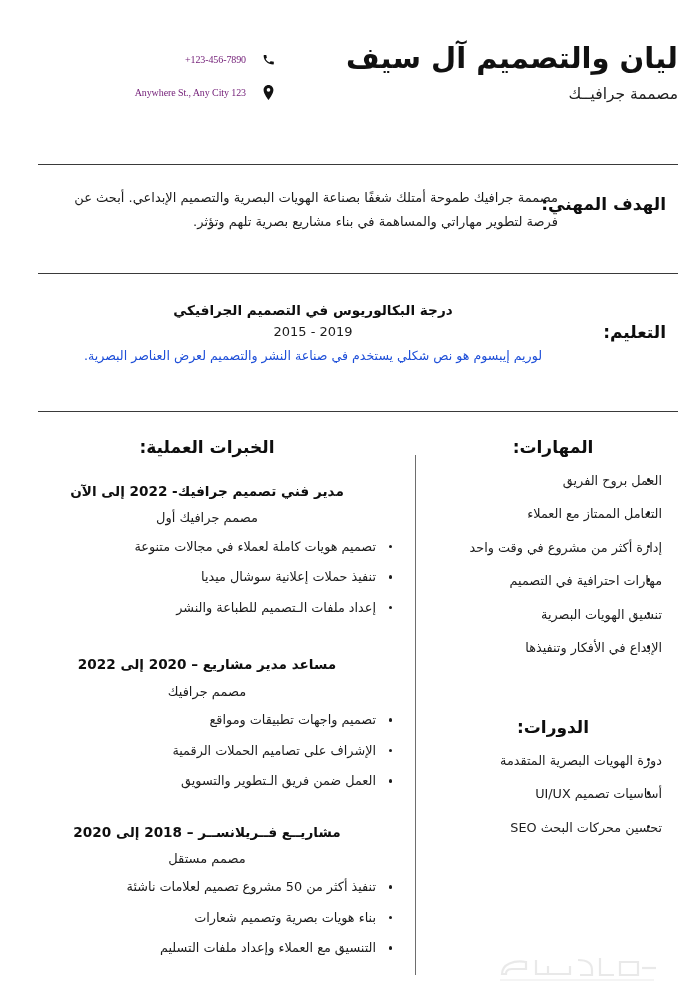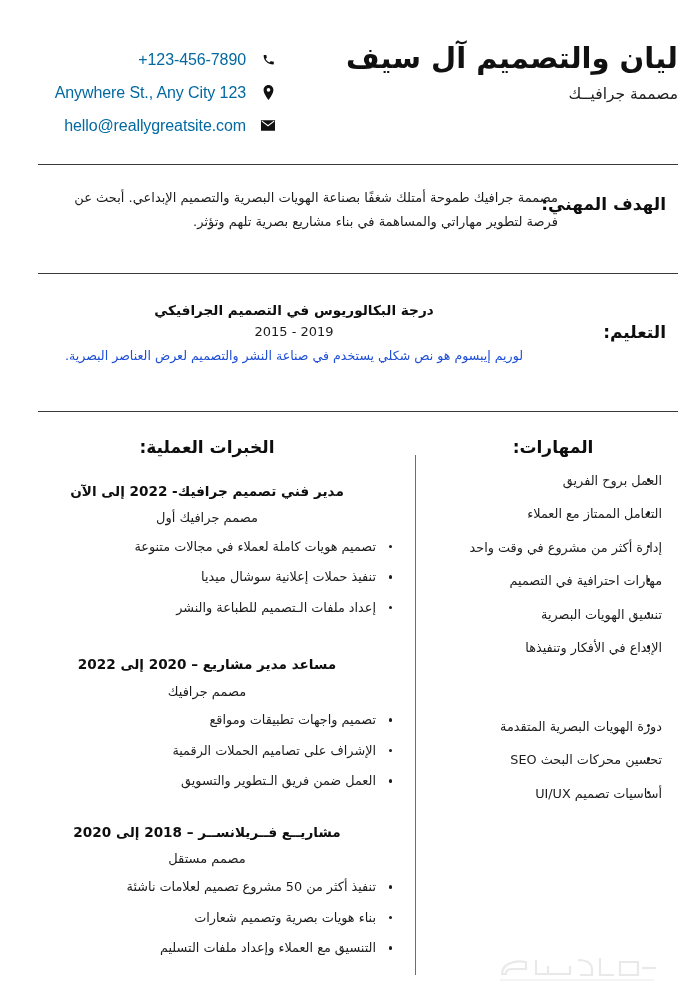--- a/index.html
+++ b/index.html
@@ -68,23 +68,23 @@
 
   .contact-row {
     display: flex;
     align-items: center;
     justify-content: flex-end;
     height: 23px;
     margin-bottom: 10px;
   }
 
   .contact-text {
-    font-size: 16px;
-    color: #0369a1;
-    font-family: Liberation Sans, sans-serif;
+    font-size: 10px;
+    color: #701a75;
+    font-family: Liberation Serif, serif;
     letter-spacing: -0.1px;
     text-align: right;
     white-space: nowrap;
   }
 
   .contact-icon {
     width: 20px;
     margin-left: 12px;
     display: flex;
     align-items: center;
@@ -144,21 +144,21 @@
     left: 38px;
     width: 640px;
     height: 90px;
   }
 
   .sec-education .sec-label { top: 22px; }
 
   .sec-education .sec-body {
     position: absolute;
     top: 0;
-    right: 134px;
+    right: 115px;
     width: 500px;
     text-align: center;
   }
 
   .edu-degree {
     font-size: 13.6px;
     font-weight: bold;
     color: #0f0f0f;
     line-height: 1.5;
   }
@@ -339,29 +339,20 @@
 
       <div class="contact-row">
         <span class="contact-text">Anywhere St., Any City 123</span>
         <span class="contact-icon">
           <svg width="13" height="15" viewBox="0 0 24 28" fill="#111111">
             <path d="M12 0C6.9 0 2.8 4.1 2.8 9.2c0 6.9 9.2 18.8 9.2 18.8s9.2-11.9 9.2-18.8C21.2 4.1 17.1 0 12 0zm0 12.6a3.4 3.4 0 1 1 0-6.8 3.4 3.4 0 0 1 0 6.8z"></path>
           </svg>
         </span>
       </div>
 
-      <div class="contact-row">
-        <span class="contact-text">hello@reallygreatsite.com</span>
-        <span class="contact-icon">
-          <svg width="14" height="11" viewBox="0 0 24 18" fill="#111111">
-            <path d="M0 0h24v18H0z" fill="#111111"></path>
-            <path d="M1.5 1.5 12 9.5 22.5 1.5" stroke="#ffffff" stroke-width="1.8" fill="none"></path>
-          </svg>
-        </span>
-      </div>
 
     </div>
   </div>
 
   <div class="hr hr-1"></div>
 
   <div class="sec-objective">
     <div class="sec-label">الهدف المهني:</div>
     <div class="sec-body">مصممة جرافيك طموحة أمتلك شغفًا بصناعة الهويات البصرية والتصميم الإبداعي. أبحث عن فرصة لتطوير مهاراتي والمساهمة في بناء مشاريع بصرية تلهم وتؤثر.</div>
   </div>
@@ -389,24 +380,25 @@
         <li>العمل بروح الفريق</li>
         <li>التعامل الممتاز مع العملاء</li>
         <li>إدارة أكثر من مشروع في وقت واحد</li>
         <li>مهارات احترافية في التصميم</li>
         <li>تنسيق الهويات البصرية</li>
         <li>الإبداع في الأفكار وتنفيذها</li>
       </ul>
     </div>
 
     <div class="courses-group">
+      <div class="col-heading">الدورات:</div>
       <ul class="bullet-list">
         <li>دورة الهويات البصرية المتقدمة</li>
+        <li>أساسيات تصميم UI/UX</li>
         <li>تحسين محركات البحث SEO</li>
-        <li>أساسيات تصميم UI/UX</li>
       </ul>
     </div>
 
 
   </div>
 
   <div class="col-left">
 
     <div class="col-heading">الخبرات العملية:</div>
 

